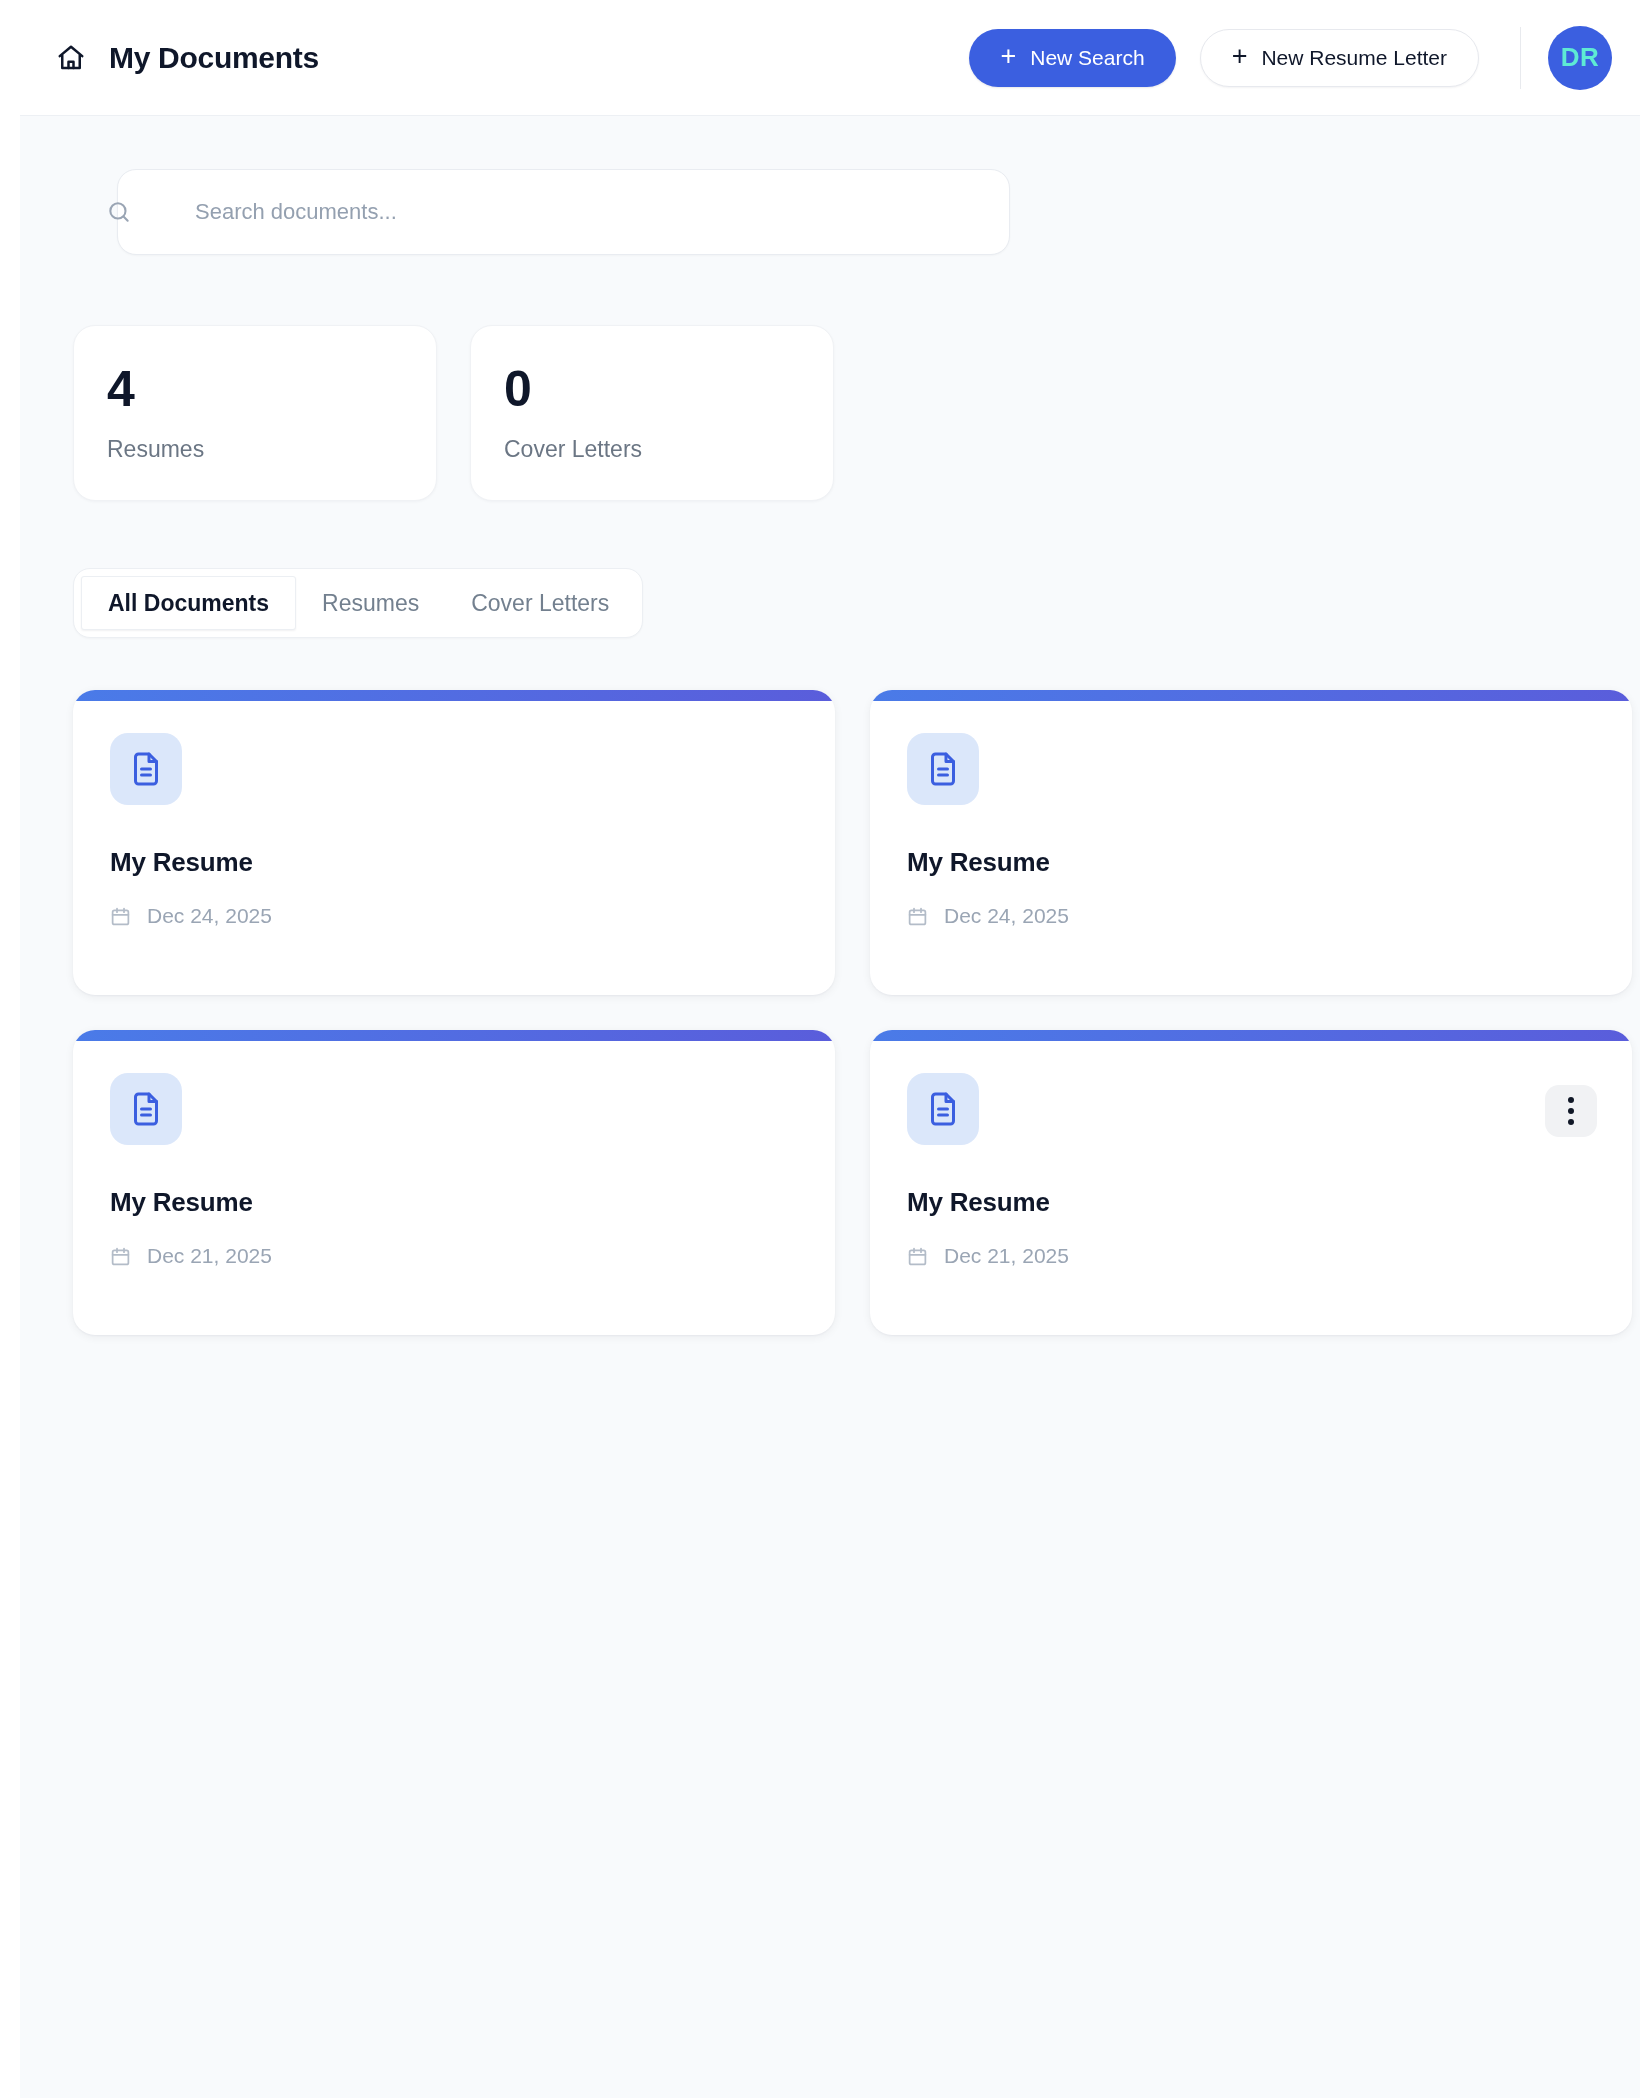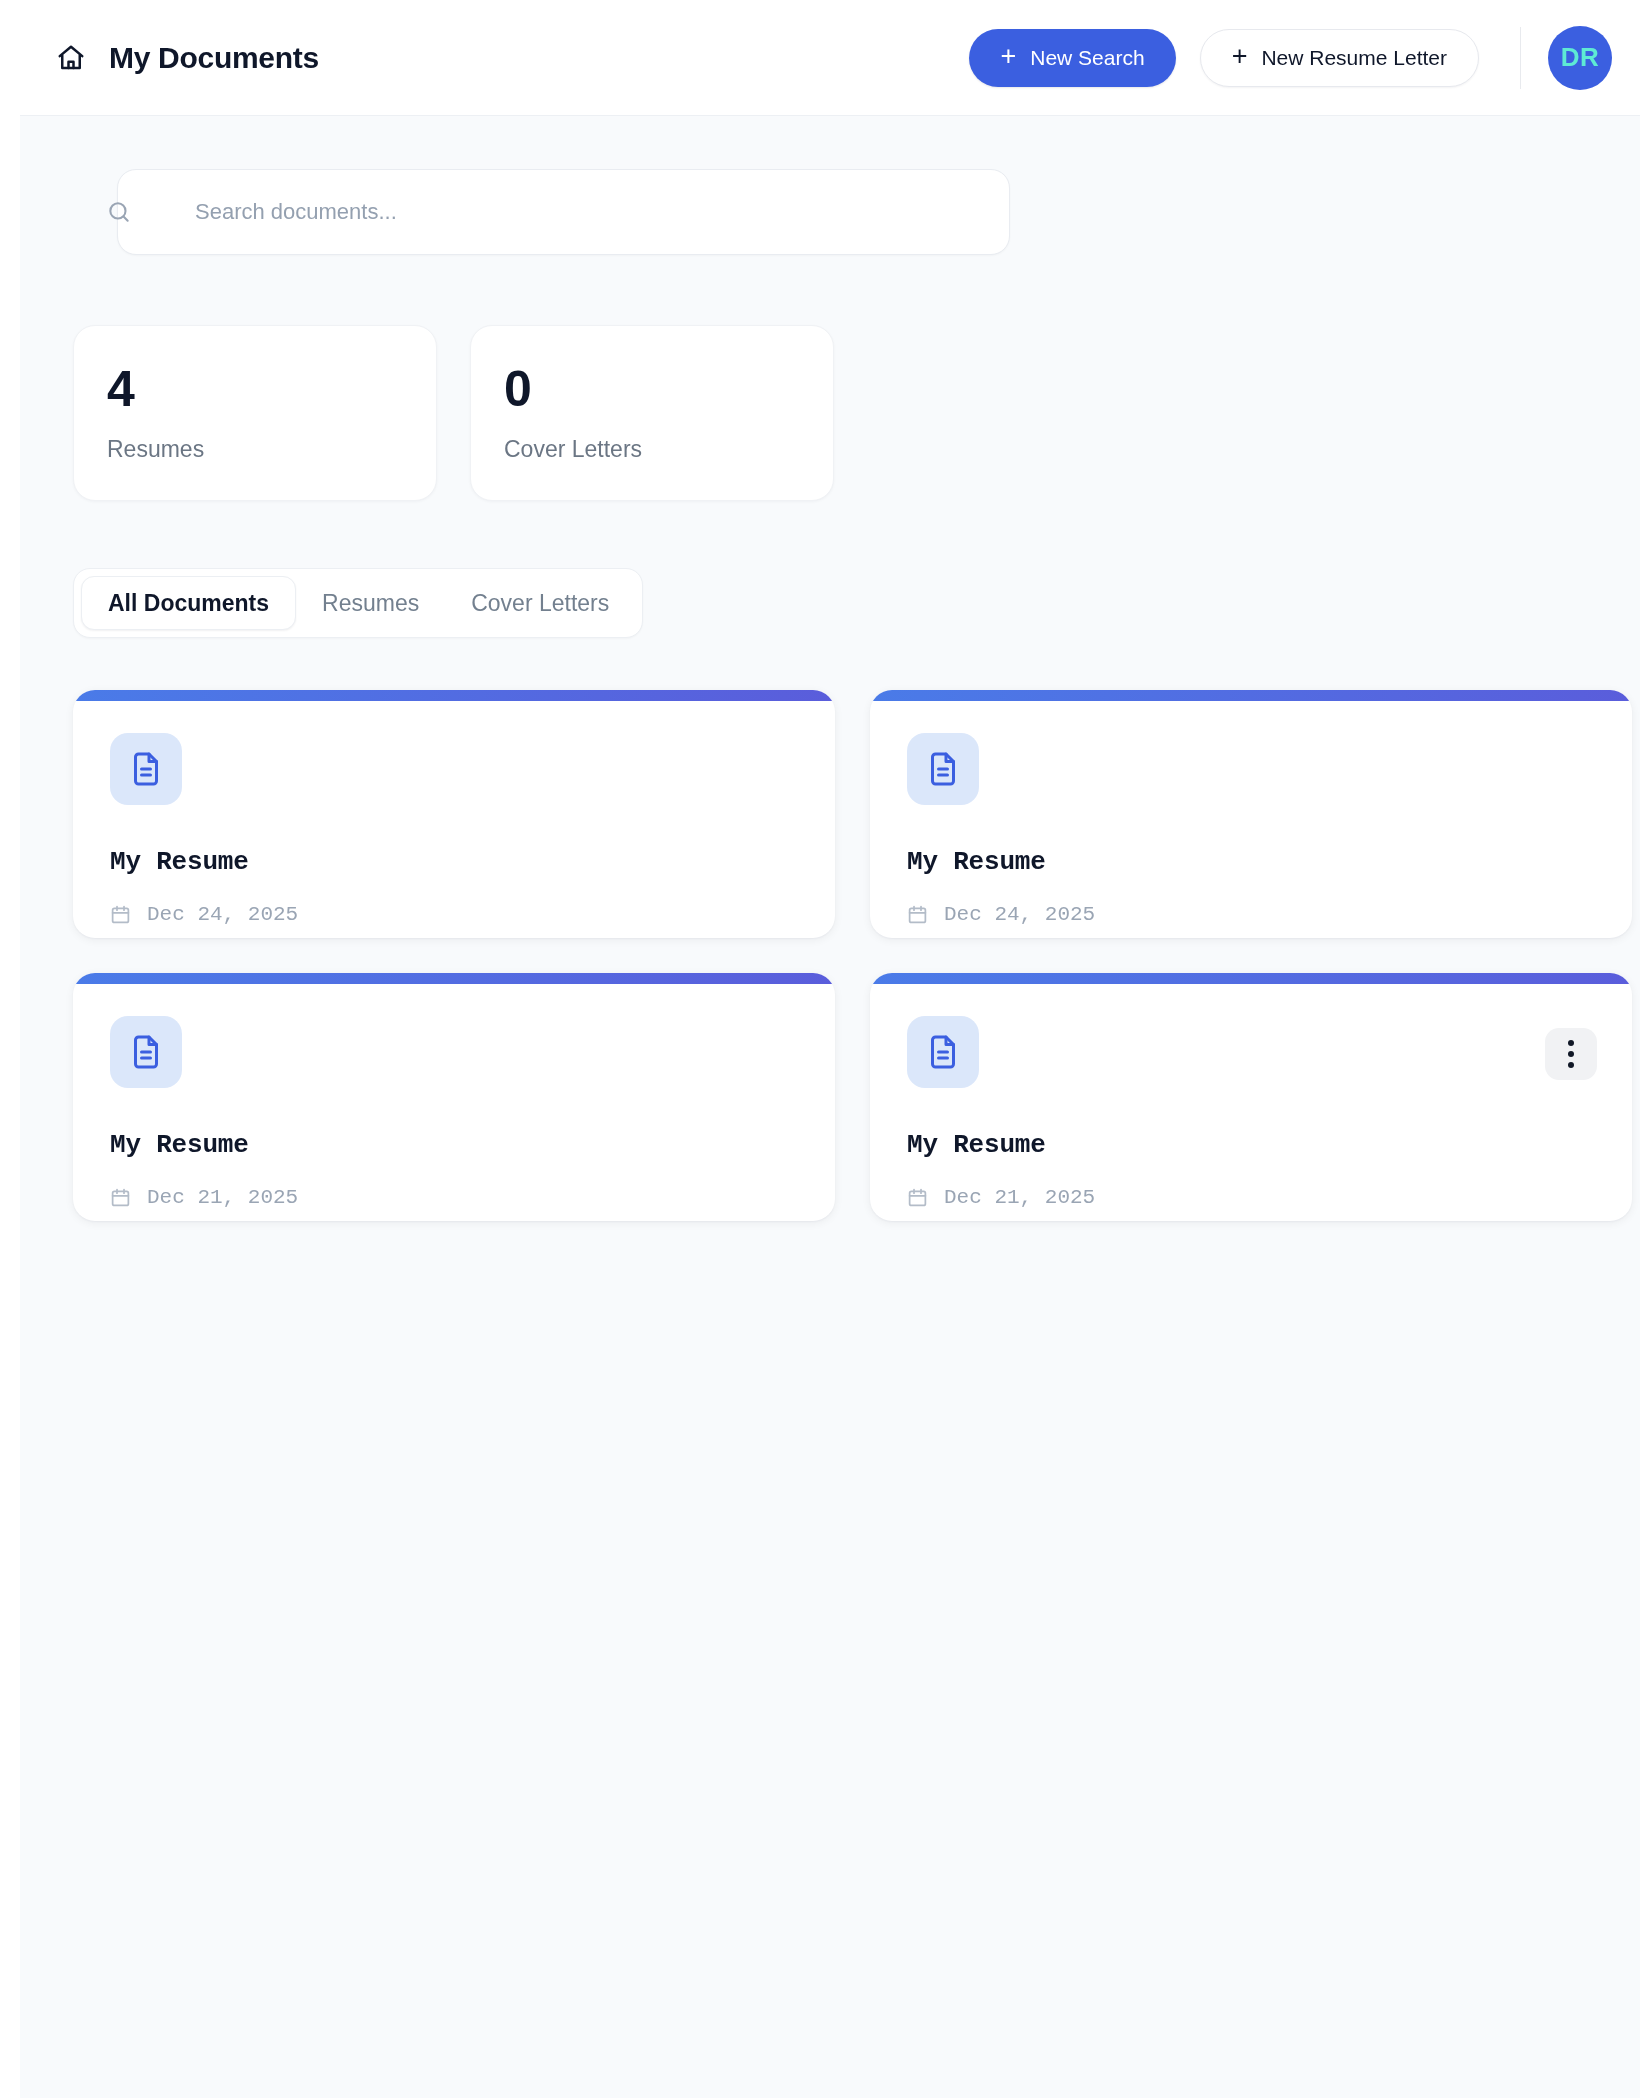--- a/index.html
+++ b/index.html
@@ -201,21 +201,21 @@
     border-radius: 17px;
     padding: 7px;
     box-shadow: 0 1px 2px rgba(16,24,40,0.03);
   }
 
   .tab {
     height: 54px;
     display: inline-flex;
     align-items: center;
     padding: 12px 26px;
-    border-radius: 13px;
+    border-radius: 3px;
     font-size: 23px;
     color: #73808f;
     cursor: pointer;
     white-space: nowrap;
   }
 
   .tab.active {
     background: #ffffff;
     color: #0f172a;
     font-weight: 600;
@@ -227,27 +227,26 @@
   .grid {
     display: grid;
     grid-template-columns: 762px 762px;
     gap: 35px 35px;
     margin-top: 52px;
     padding-right: 53px;
   }
 
   .doc-card {
     position: relative;
-    height: 248px;
+    height: 305px;
     background: #ffffff;
     border-radius: 22px;
     box-shadow: 0 2px 10px rgba(16,24,40,0.06), 0 1px 2px rgba(16,24,40,0.04);
     overflow: hidden;
     cursor: pointer;
-    font-family: Liberation Mono, monospace;
   }
 
   .card-accent {
     position: absolute;
     top: 0; left: 0; right: 0;
     height: 11px;
     background: linear-gradient(90deg, #4a7be8 0%, #5a5ddb 100%);
   }
 
   .card-body {

